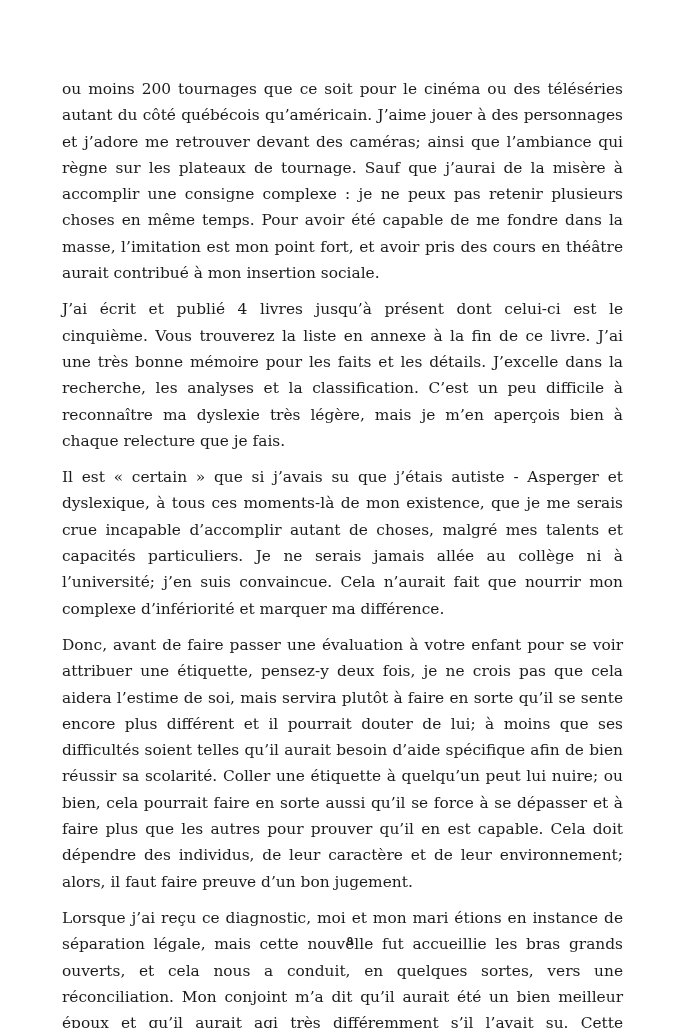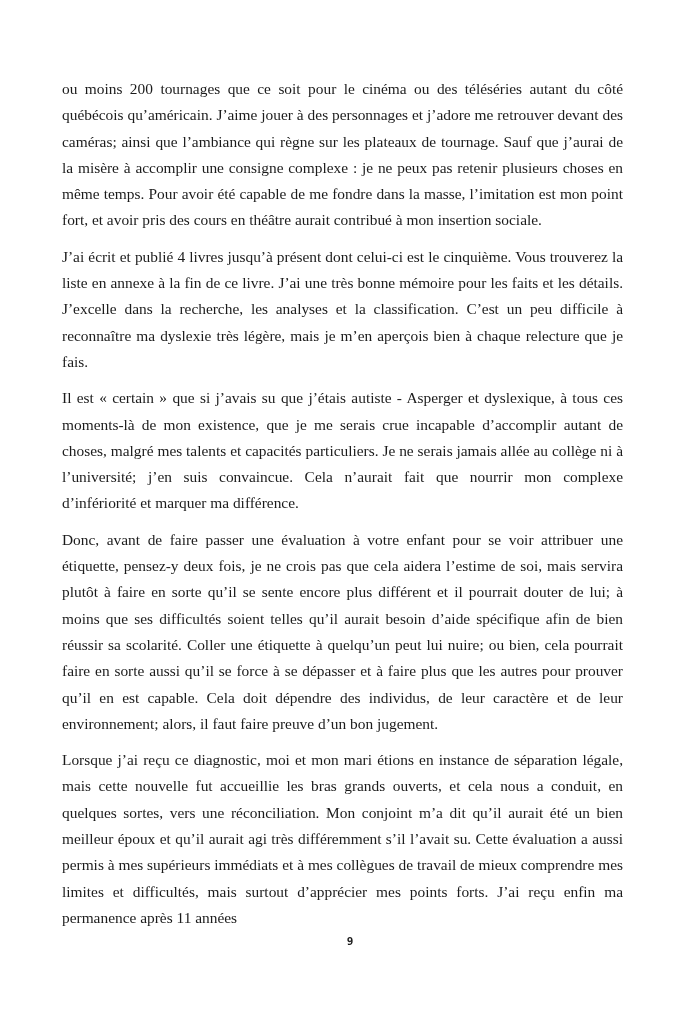--- a/index.html
+++ b/index.html
@@ -21,21 +21,20 @@
     left: 62px;
     right: 61px;
     top: 76px;
   }
   .para {
     margin: 0 16px 10px 0;
     font-size: 15.4px;
     line-height: 26.3px;
     text-align: justify;
     text-justify: inter-word;
-    font-family: Liberation Serif, serif;
   }
   .footer {
     position: absolute;
     left: 0;
     right: 0;
     top: 930px;
     text-align: center;
   }
   .page-number {
     font-family: "DejaVu Sans Mono", "Liberation Mono", monospace;

